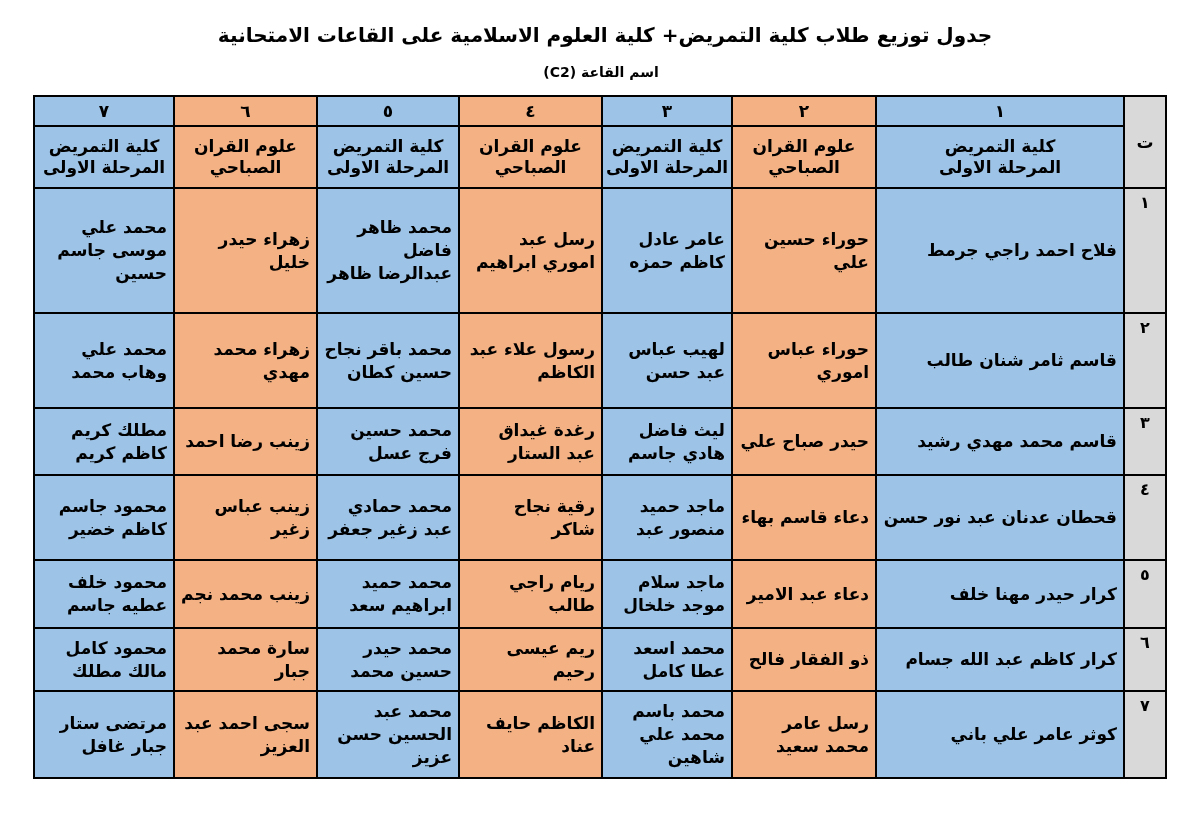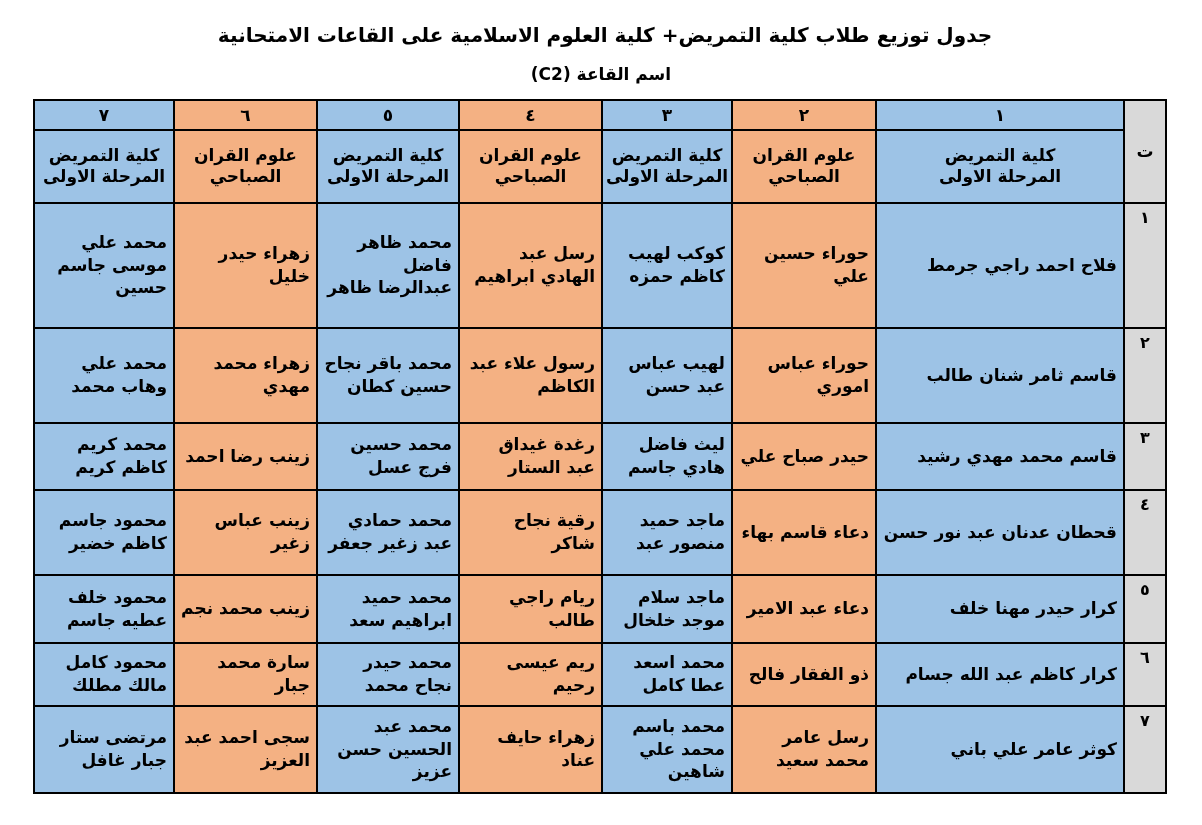--- a/index.html
+++ b/index.html
@@ -16,21 +16,21 @@
     text-align: center;
     font-weight: bold;
     font-size: 20px;
     padding-top: 22px;
     line-height: 1.3;
     padding-left: 8px;
   }
   .doc-subtitle {
     text-align: center;
     font-weight: bold;
-    font-size: 17px;
+    font-size: 14px;
     margin-top: 16px;
   }
   table.grid {
     border-collapse: collapse;
     table-layout: fixed;
     width: 1132px;
     margin-top: 15px;
     margin-right: 35px;
   }
   table.grid td, table.grid th {
@@ -46,21 +46,21 @@
   }
   th.college {
     font-size: 17px;
     text-align: center;
     vertical-align: middle;
     padding: 2px 0;
     line-height: 1.25;
   }
   .college-inner {
     max-width: 150px;
-    margin: 12px auto;
+    margin: 1px auto;
   }
   th.serial-head {
     background: #D9D9D9;
     font-size: 17px;
     text-align: center;
     vertical-align: middle;
   }
   td.serial {
     background: #D9D9D9;
     font-size: 16px;
@@ -128,22 +128,22 @@
         <th class="college bg-blue">
           <div class="college-inner">كلية التمريض المرحلة الاولى</div>
         </th>
       </tr>
     </thead>
     <tbody>
       <tr style="height: 125px;">
         <td class="serial">١</td>
         <td class="student bg-blue">فلاح احمد راجي جرمط</td>
         <td class="student bg-orange">حوراء حسين علي</td>
-        <td class="student bg-blue">كوكب لهيب كاظم حمزه</td>
-        <td class="student bg-orange">رسل عبد الهادي ابراهيم</td>
+        <td class="student bg-blue">عامر عادل كاظم حمزه</td>
+        <td class="student bg-orange">رسل عبد اموري ابراهيم</td>
         <td class="student bg-blue">محمد ظاهر فاضل عبدالرضا ظاهر</td>
         <td class="student bg-orange">زهراء حيدر خليل</td>
         <td class="student bg-blue">محمد علي موسى جاسم حسين</td>
       </tr>
       <tr style="height: 95px;">
         <td class="serial">٢</td>
         <td class="student bg-blue">قاسم ثامر شنان طالب</td>
         <td class="student bg-orange">حوراء عباس اموري</td>
         <td class="student bg-blue">لهيب عباس عبد حسن</td>
         <td class="student bg-orange">رسول علاء عبد الكاظم</td>
@@ -152,21 +152,21 @@
         <td class="student bg-blue">محمد علي وهاب محمد</td>
       </tr>
       <tr style="height: 67px;">
         <td class="serial">٣</td>
         <td class="student bg-blue">قاسم محمد مهدي رشيد</td>
         <td class="student bg-orange">حيدر صباح علي</td>
         <td class="student bg-blue">ليث فاضل هادي جاسم</td>
         <td class="student bg-orange">رغدة غيداق عبد الستار</td>
         <td class="student bg-blue">محمد حسين فرج عسل</td>
         <td class="student bg-orange">زينب رضا احمد</td>
-        <td class="student bg-blue">محمد كريم كاظم كريم</td>
+        <td class="student bg-blue">مطلك كريم كاظم كريم</td>
       </tr>
       <tr style="height: 85px;">
         <td class="serial">٤</td>
         <td class="student bg-blue">قحطان عدنان عبد نور حسن</td>
         <td class="student bg-orange">دعاء قاسم بهاء</td>
         <td class="student bg-blue">ماجد حميد منصور عبد</td>
         <td class="student bg-orange">رقية نجاح شاكر</td>
         <td class="student bg-blue">محمد حمادي عبد زغير جعفر</td>
         <td class="student bg-orange">زينب عباس زغير</td>
         <td class="student bg-blue">محمود جاسم كاظم خضير</td>
@@ -180,28 +180,28 @@
         <td class="student bg-blue">محمد حميد ابراهيم سعد</td>
         <td class="student bg-orange">زينب محمد نجم</td>
         <td class="student bg-blue">محمود خلف عطيه جاسم</td>
       </tr>
       <tr style="height: 63px;">
         <td class="serial">٦</td>
         <td class="student bg-blue">كرار كاظم عبد الله جسام</td>
         <td class="student bg-orange">ذو الفقار فالح</td>
         <td class="student bg-blue">محمد اسعد عطا كامل</td>
         <td class="student bg-orange">ريم عيسى رحيم</td>
-        <td class="student bg-blue">محمد حيدر نجاح محمد</td>
+        <td class="student bg-blue">محمد حيدر حسين محمد</td>
         <td class="student bg-orange">سارة محمد جبار</td>
         <td class="student bg-blue">محمود كامل مالك مطلك</td>
       </tr>
       <tr style="height: 87px;">
         <td class="serial">٧</td>
         <td class="student bg-blue">كوثر عامر علي باني</td>
         <td class="student bg-orange">رسل عامر محمد سعيد</td>
         <td class="student bg-blue">محمد باسم محمد علي شاهين</td>
-        <td class="student bg-orange">زهراء حايف عناد</td>
+        <td class="student bg-orange">الكاظم حايف عناد</td>
         <td class="student bg-blue">محمد عبد الحسين حسن عزيز</td>
         <td class="student bg-orange">سجى احمد عبد العزيز</td>
         <td class="student bg-blue">مرتضى ستار جبار غافل</td>
       </tr>
     </tbody>
   </table>
 
 </body></html>

